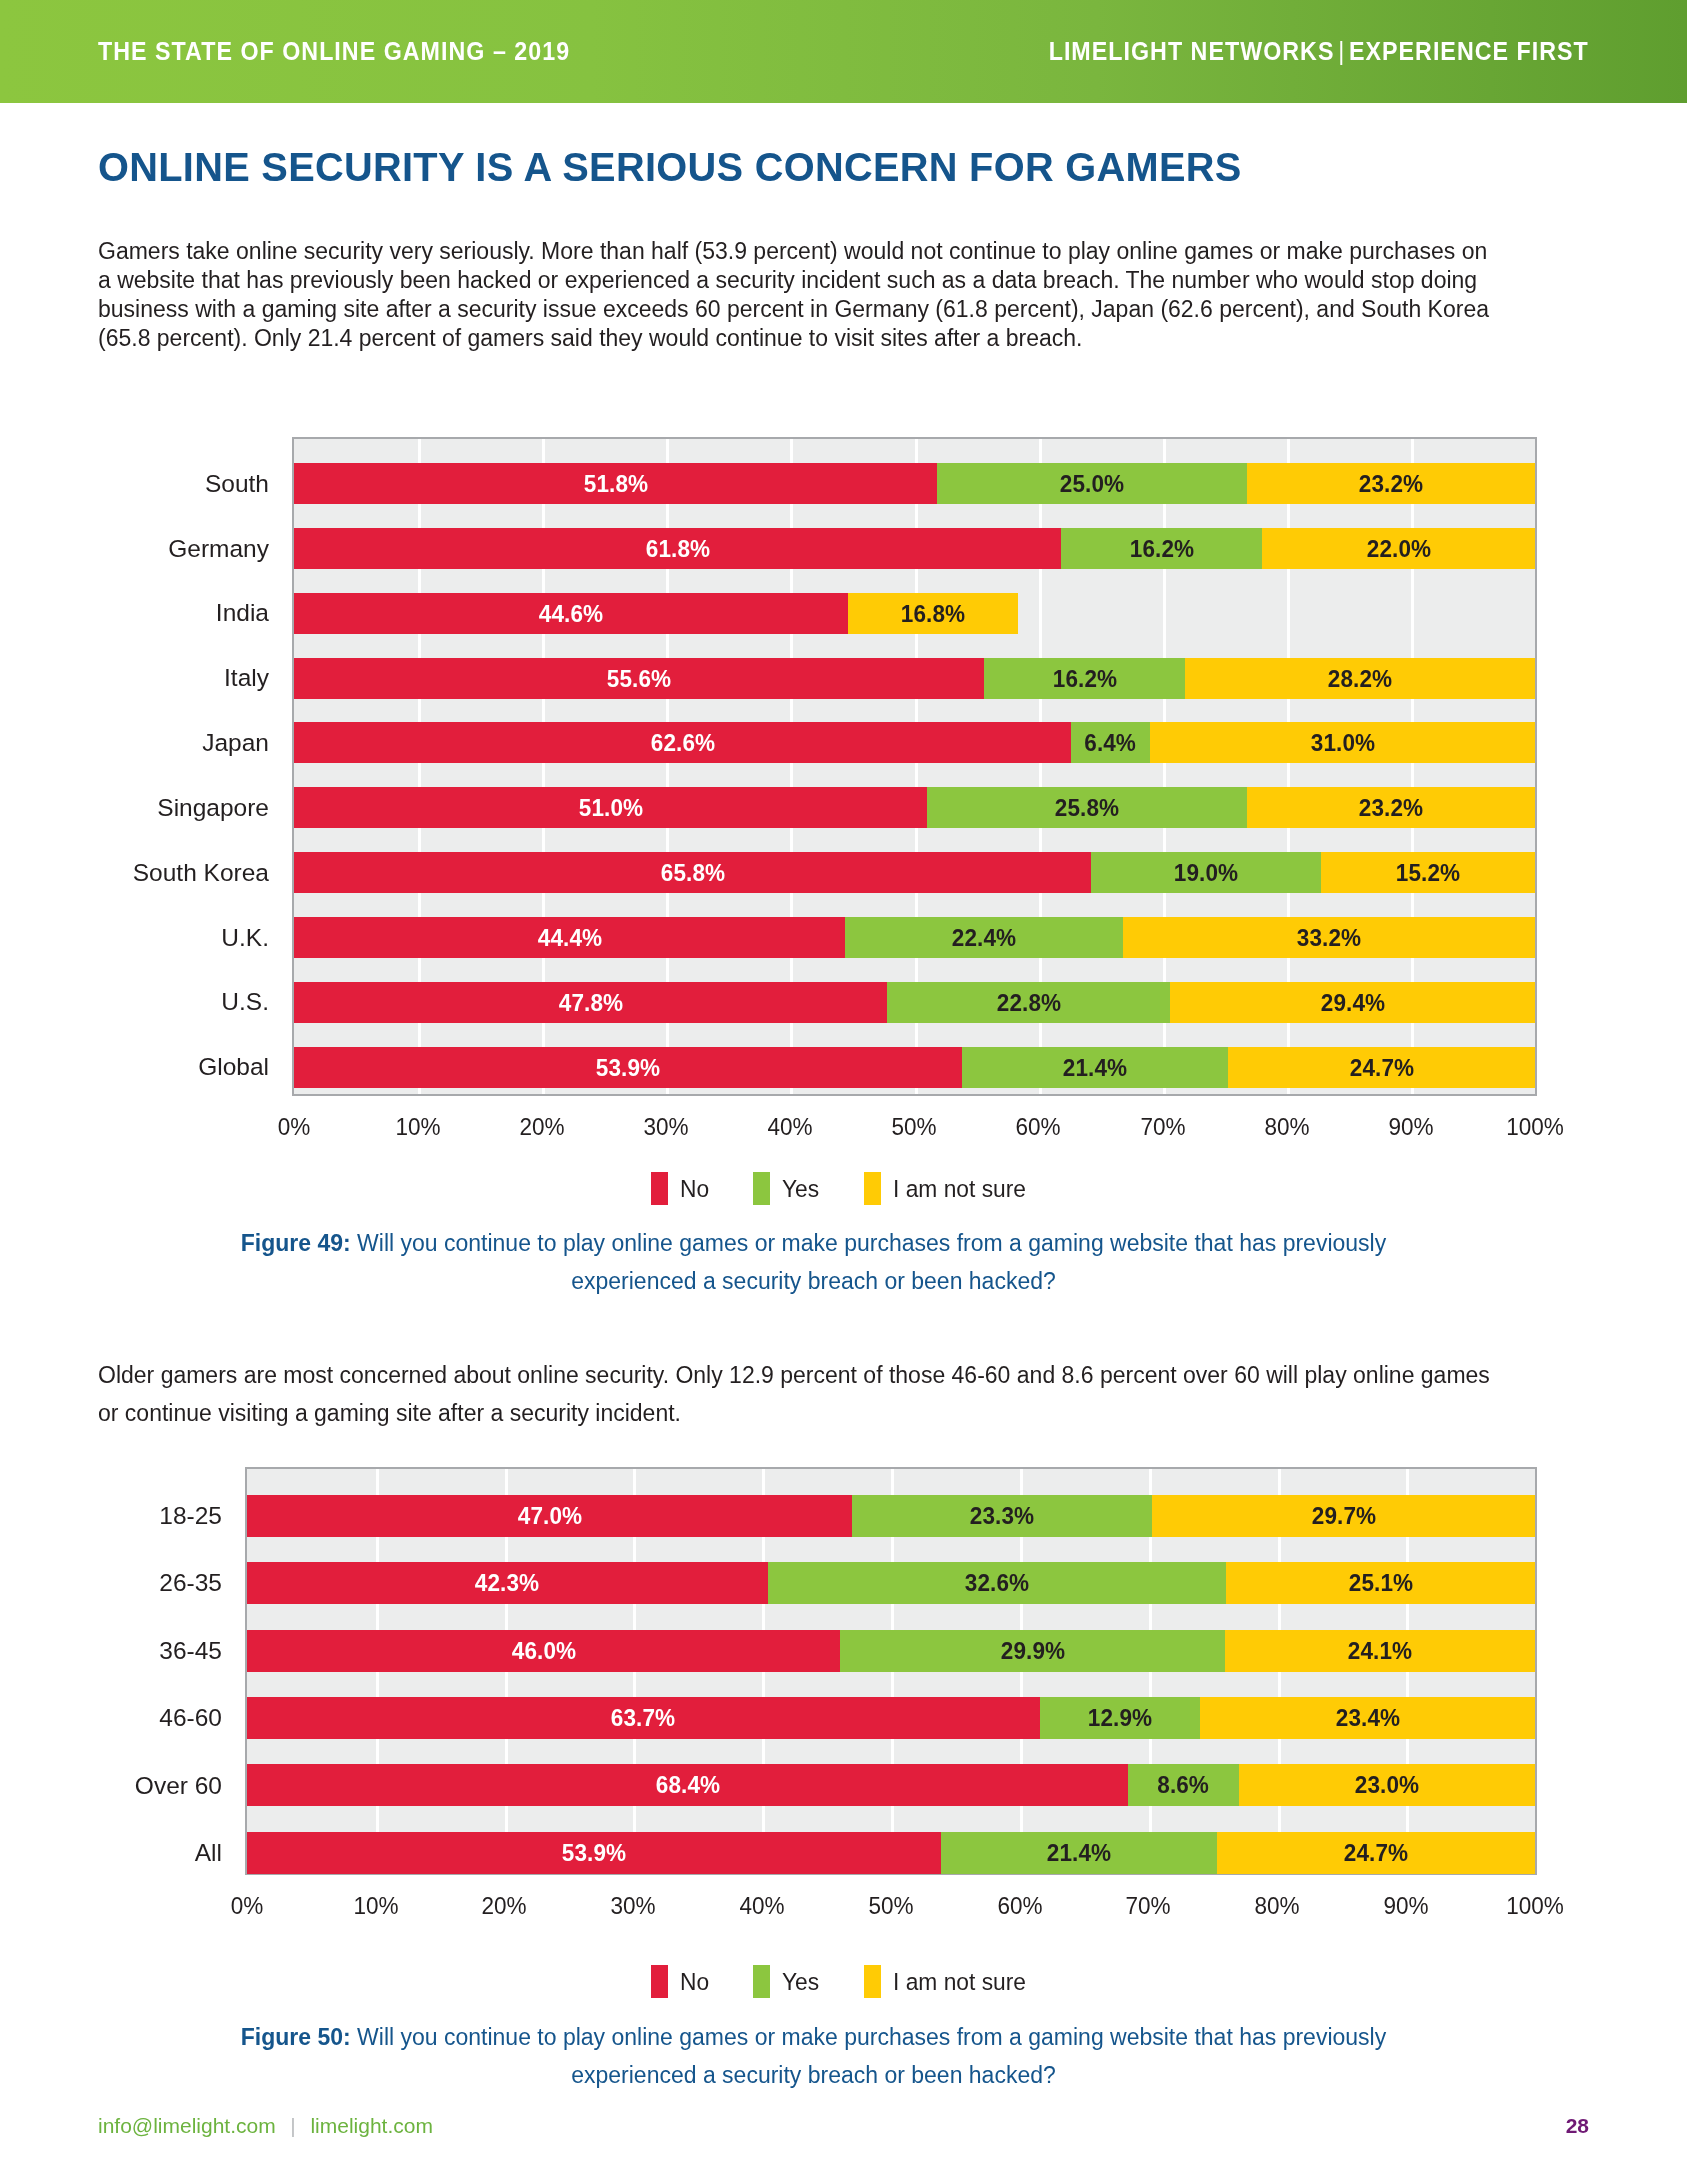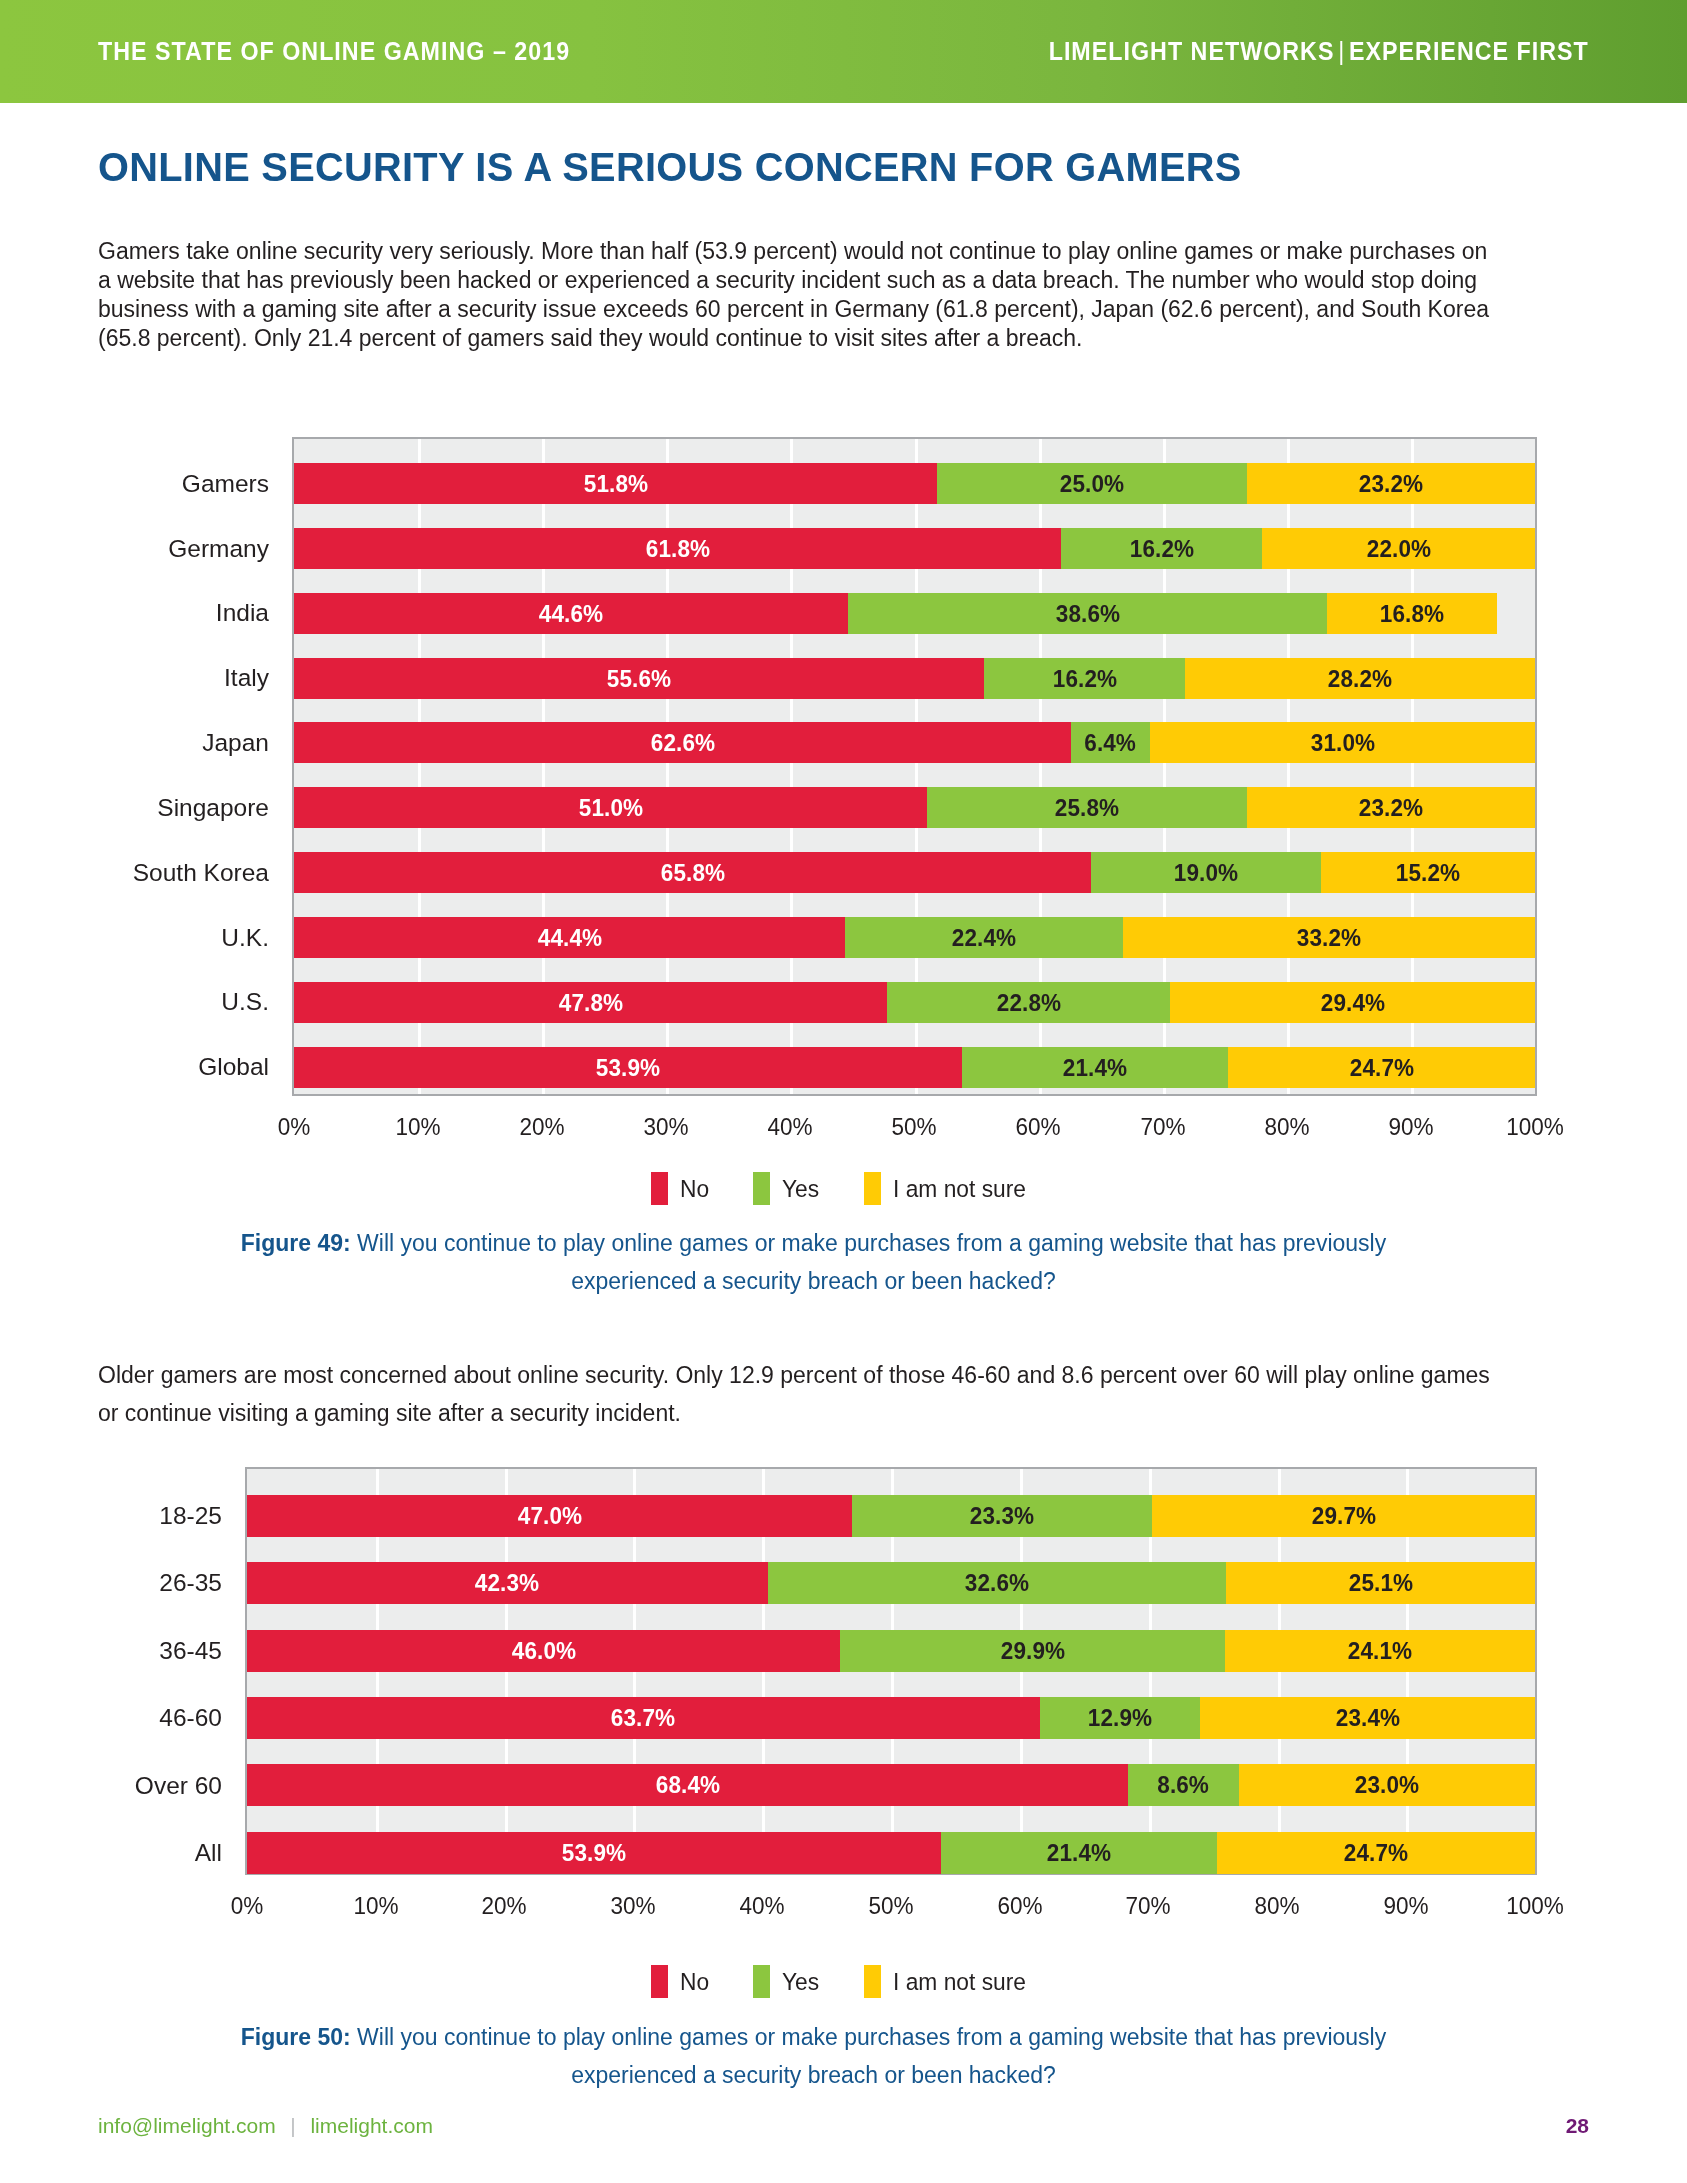--- a/index.html
+++ b/index.html
@@ -222,21 +222,21 @@
       <div class="gridline" style="left: 124px;"></div>
       <div class="gridline" style="left: 248px;"></div>
       <div class="gridline" style="left: 372px;"></div>
       <div class="gridline" style="left: 496px;"></div>
       <div class="gridline" style="left: 621px;"></div>
       <div class="gridline" style="left: 745px;"></div>
       <div class="gridline" style="left: 869px;"></div>
       <div class="gridline" style="left: 993px;"></div>
       <div class="gridline" style="left: 1117px;"></div>
     </div>
-    <div class="cat-label" style="width: 269px; left: 0px; top: 472px;">Gamers</div>
+    <div class="cat-label" style="width: 269px; left: 0px; top: 472px;">South</div>
     <div class="bar-row" style="left: 294px; top: 463px; width: 1241px; height: 41px;">
       <div class="seg seg-no" style="width: 643px;">
         <span class="seg-label">51.8%</span>
       </div>
       <div class="seg seg-yes" style="width: 310px;">
         <span class="seg-label">25.0%</span>
       </div>
       <div class="seg seg-unsure" style="width: 288px;">
         <span class="seg-label">23.2%</span>
       </div>
@@ -250,23 +250,20 @@
         <span class="seg-label">16.2%</span>
       </div>
       <div class="seg seg-unsure" style="width: 273px;">
         <span class="seg-label">22.0%</span>
       </div>
     </div>
     <div class="cat-label" style="width: 269px; left: 0px; top: 601px;">India</div>
     <div class="bar-row" style="left: 294px; top: 593px; width: 1241px; height: 41px;">
       <div class="seg seg-no" style="width: 554px;">
         <span class="seg-label">44.6%</span>
-      </div>
-      <div class="seg seg-yes" style="width: 479px;">
-        <span class="seg-label">38.6%</span>
       </div>
       <div class="seg seg-unsure" style="width: 170px;">
         <span class="seg-label">16.8%</span>
       </div>
     </div>
     <div class="cat-label" style="width: 269px; left: 0px; top: 666px;">Italy</div>
     <div class="bar-row" style="left: 294px; top: 658px; width: 1241px; height: 41px;">
       <div class="seg seg-no" style="width: 690px;">
         <span class="seg-label">55.6%</span>
       </div>

